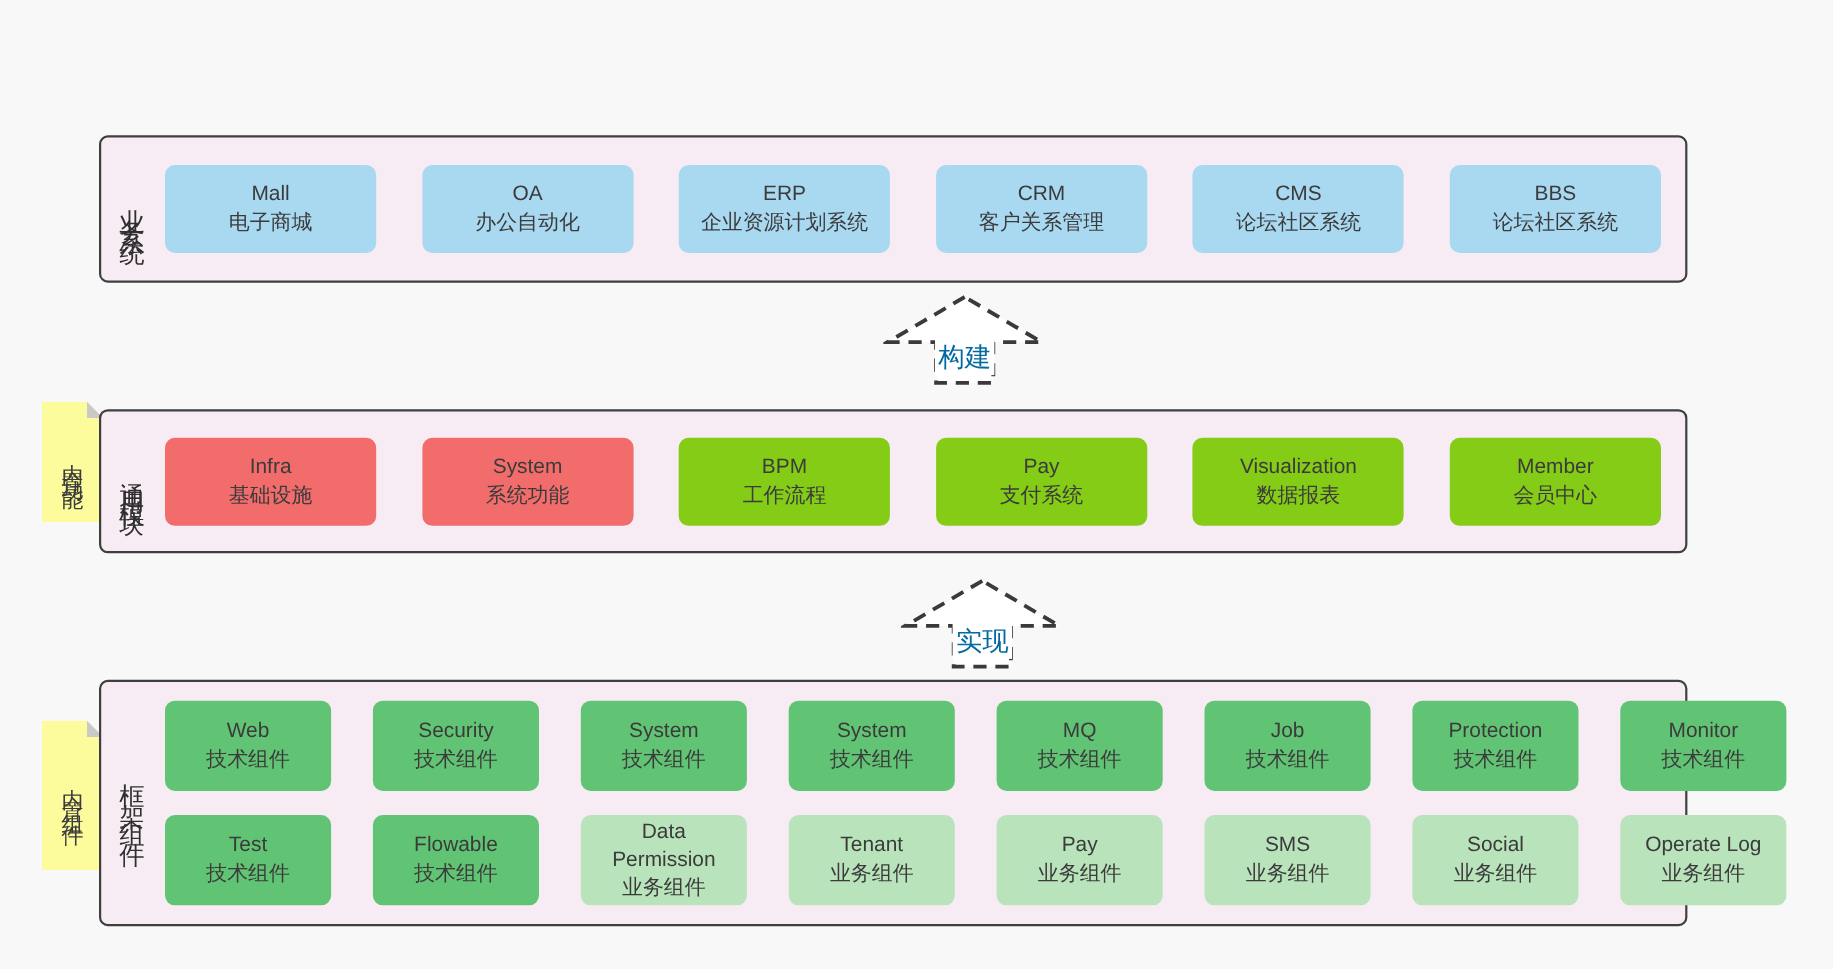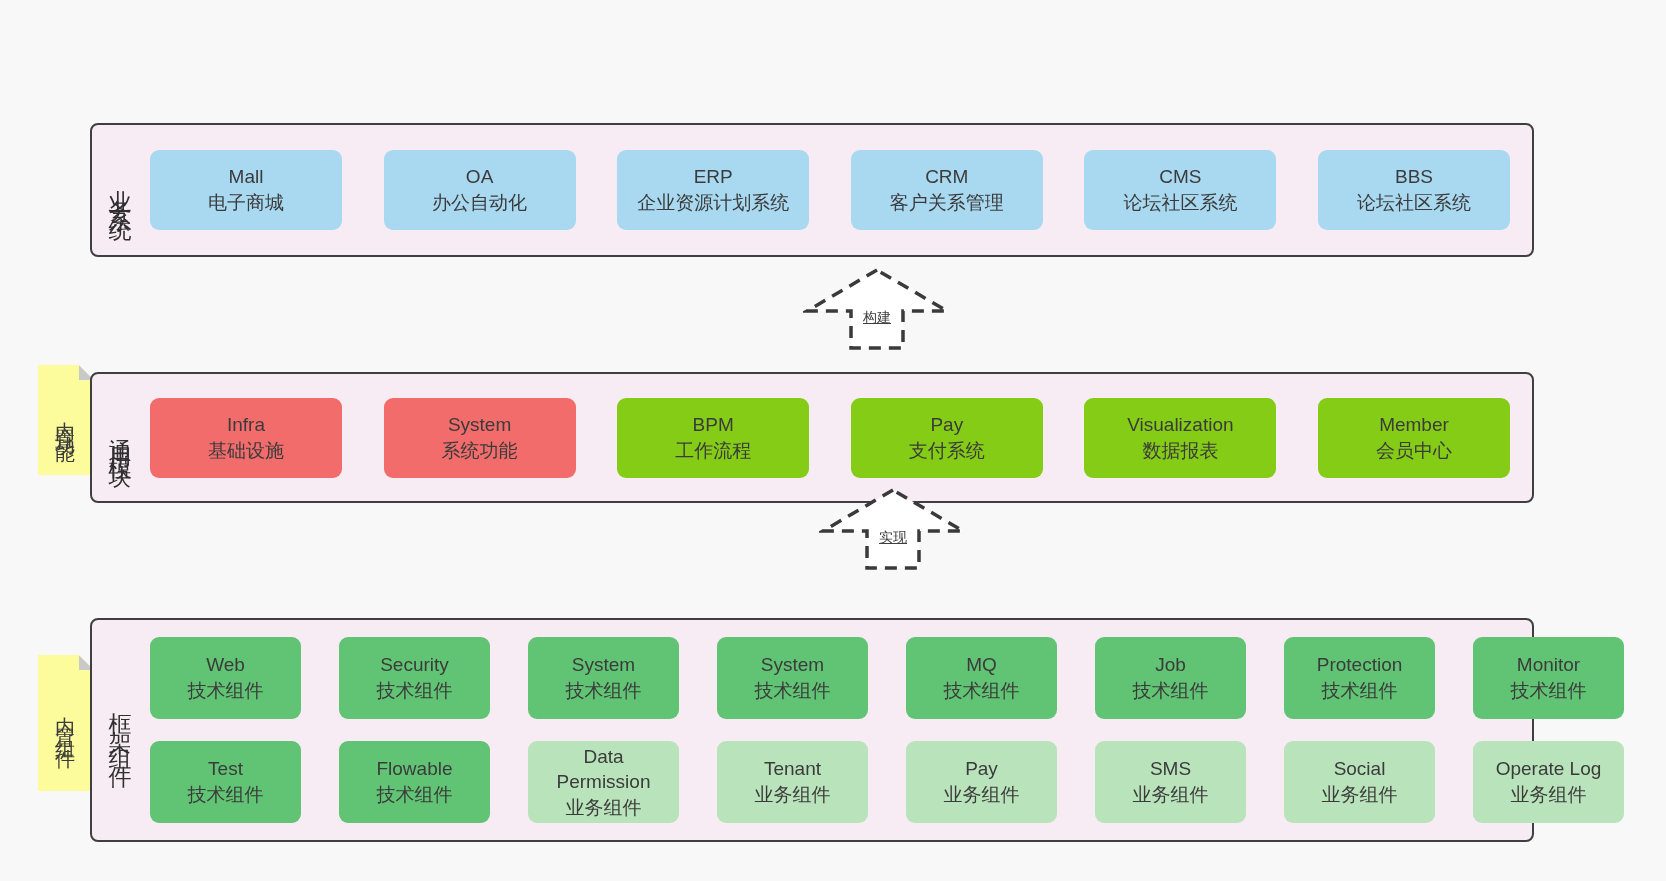--- a/index.html
+++ b/index.html
@@ -63,27 +63,26 @@
   .note-components{top:655px;height:136px;}
   .note-text{
     writing-mode:vertical-lr;text-orientation:upright;
     font-size:20px;color:#3b3b3b;
   }
   .note-modules .note-text{letter-spacing:7px;}
   .note-components .note-text{letter-spacing:11px;}
   
   .arrow{position:absolute;width:148px;height:86px;z-index:3;}
   .arrow-build{left:803px;top:266px;}
-  .arrow-implement{left:819px;top:486px;}
+  .arrow-implement{left:819px;top:524px;}
   .arrow svg{position:absolute;left:0;top:0;}
   .arrow-label{
     position:absolute;left:50%;top:43px;transform:translateX(-50%);
-    background:#ffffff;padding:0 3px;font-size:14px;color:#404040;
+    background:#ffffff;padding:0 3px;font-size:24px;color:#0369a1;
     white-space:nowrap;
-    text-decoration:underline;
   }
 </style>
 </head>
 <body>
 
 <div class="layer layer-business">
   <div class="layer-label ls-s">业务系统</div>
   <div class="row6">
     <div class="box w190 c-blue">
       <div class="bn">Mall</div>

